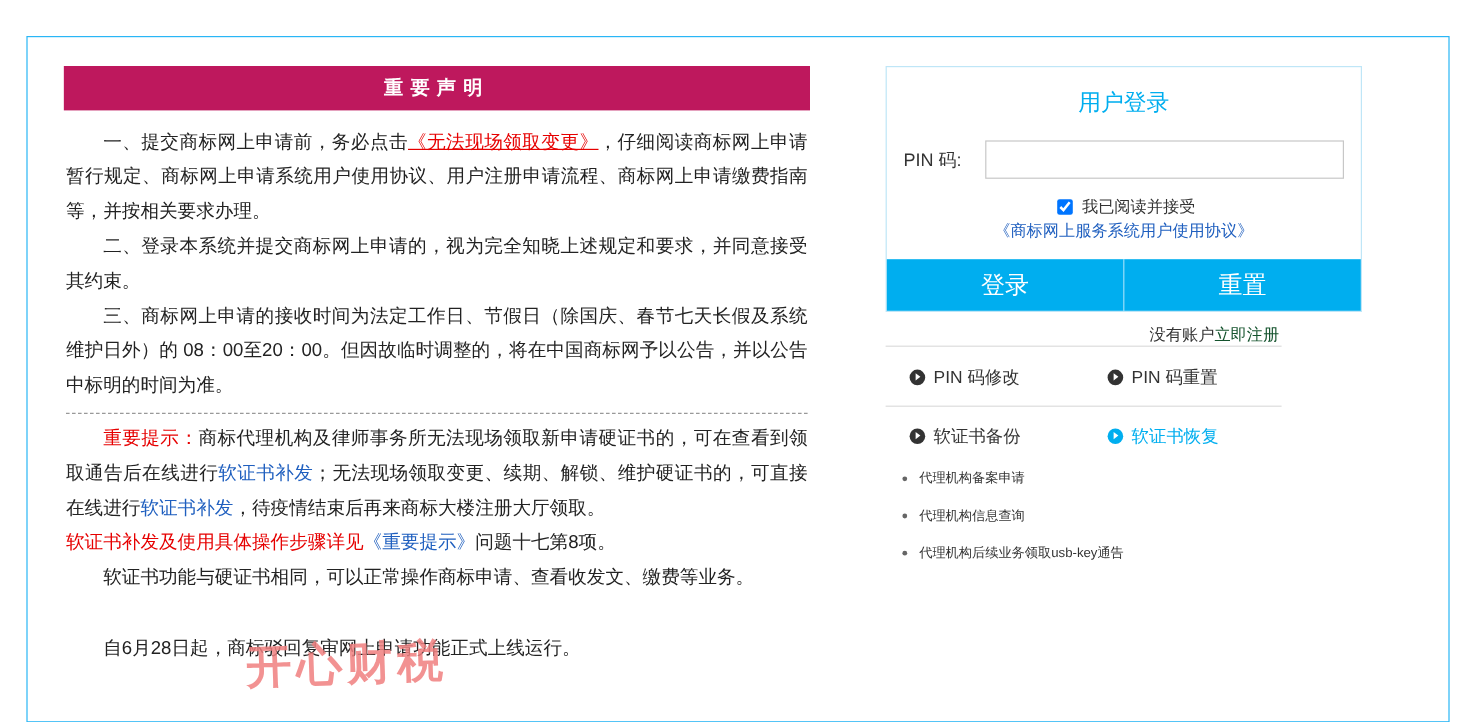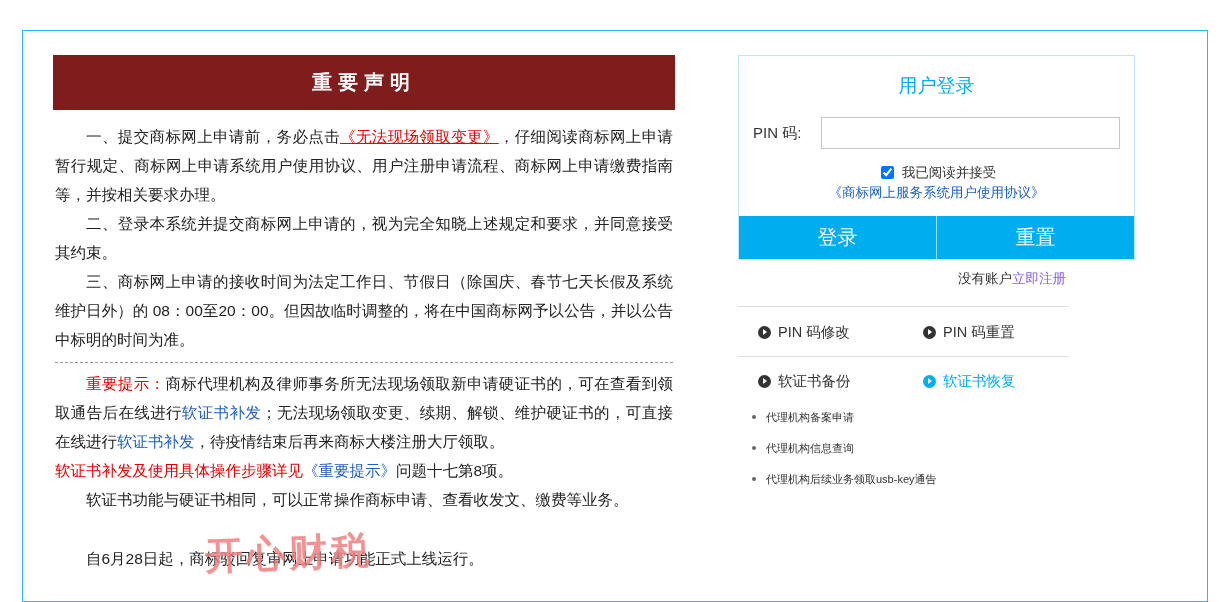--- a/index.html
+++ b/index.html
@@ -28,24 +28,24 @@
   .left-panel {
     position: absolute;
     left: 53px;
     top: 55px;
     width: 622px;
     height: 546px;
     overflow: hidden;
   }
   .notice-header {
     width: 622px;
-    height: 55px;
-    background: #7f1d1d;
+    height: 37px;
+    background: #be185d;
     color: #ffffff;
-    font-size: 20px;
+    font-size: 16px;
     font-weight: bold;
     letter-spacing: 6px;
     display: flex;
     align-items: center;
     justify-content: center;
     box-sizing: border-box;
   }
   .notice-body {
     padding: 12px 2px 0 2px;
     font-size: 15.5px;
@@ -165,26 +165,25 @@
     background: #ffffff;
     opacity: .6;
   }
   .noaccount {
     text-align: right;
     font-size: 13.5px;
     color: #333333;
     padding: 10px 2px 0 0;
   }
   .noaccount a {
-    color: #8b5cf6;
+    color: #14532d;
     text-decoration: none;
   }
   .links-block {
     border-top: 1px solid #dddddd;
-    margin-top: 18px;
     padding-top: 16px;
   }
   .links-row {
     display: flex;
   }
   .links-row .link-cell {
     width: 50%;
     font-size: 14.5px;
     color: #333333;
     display: flex;

